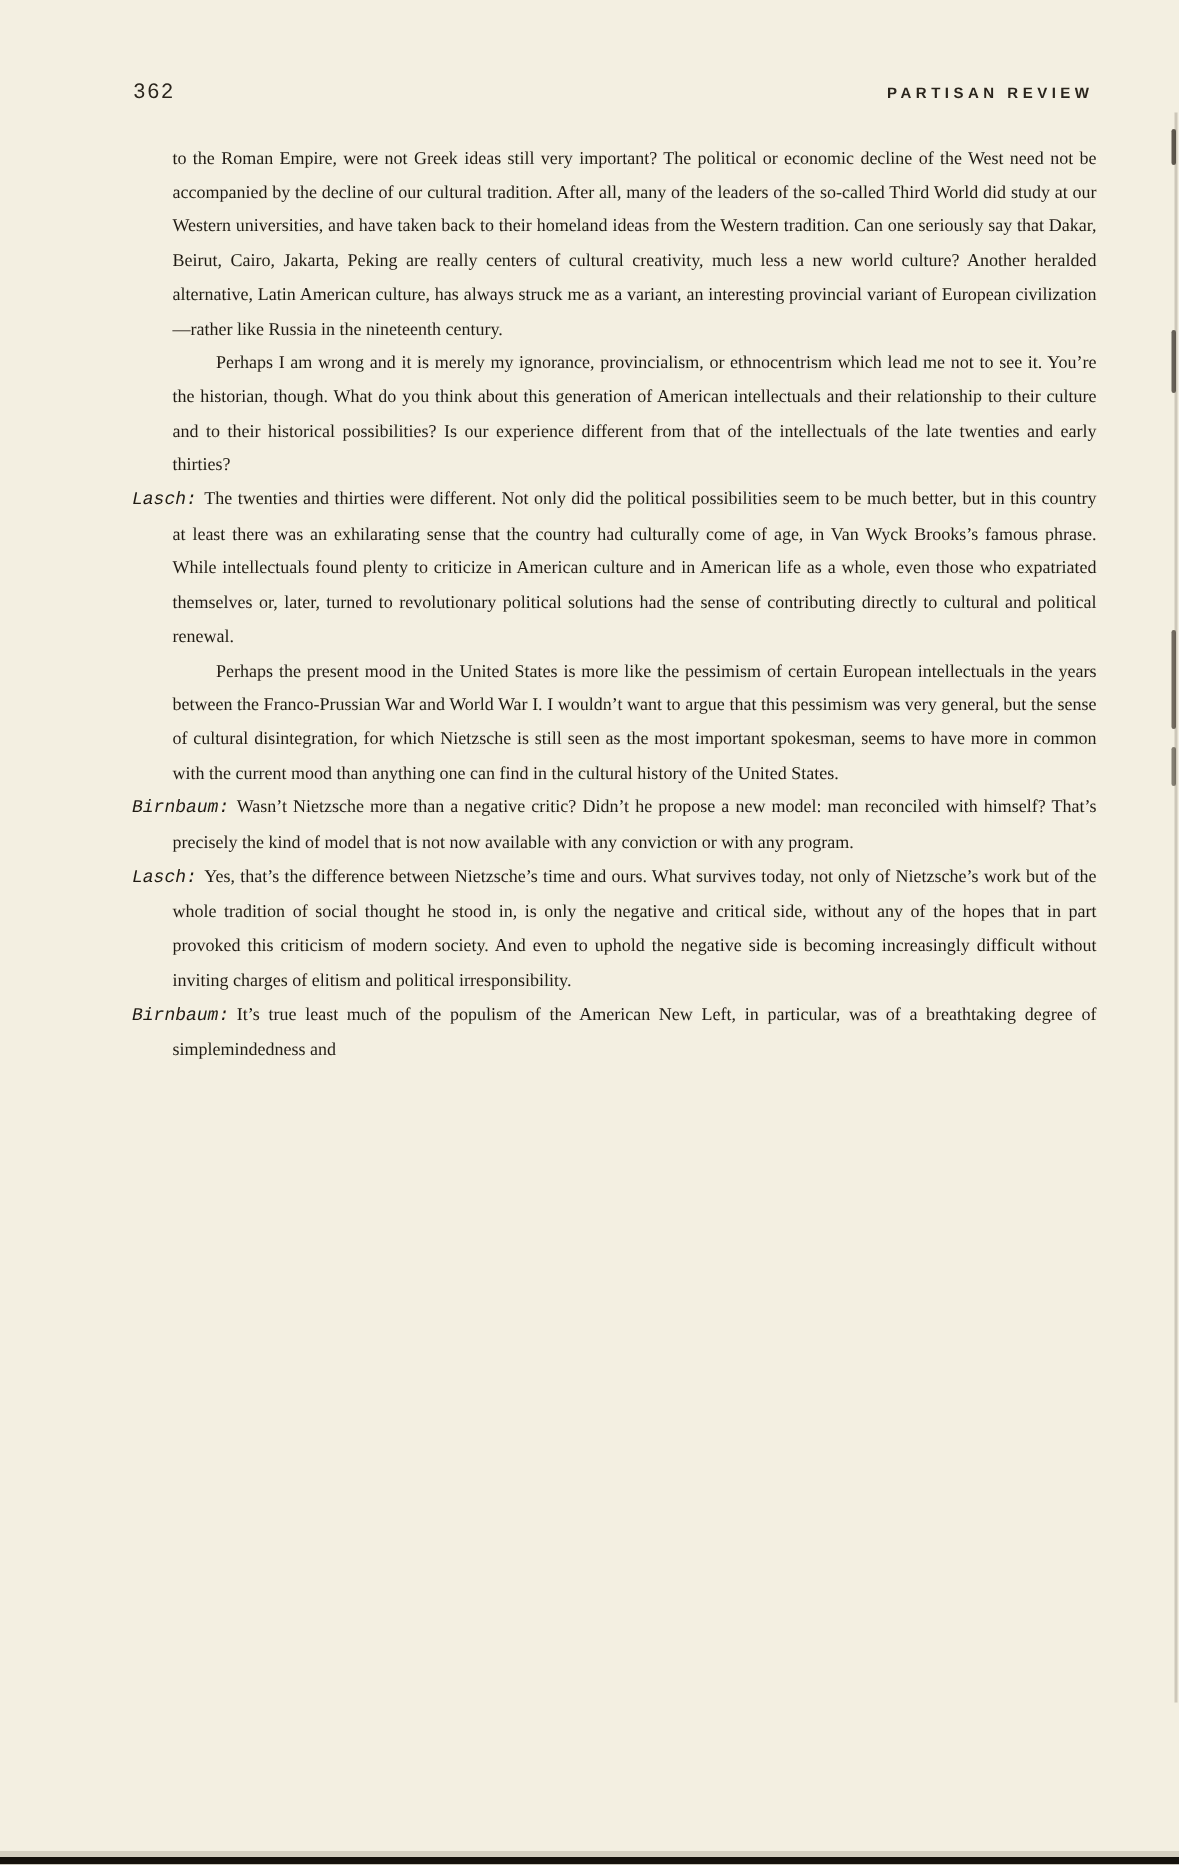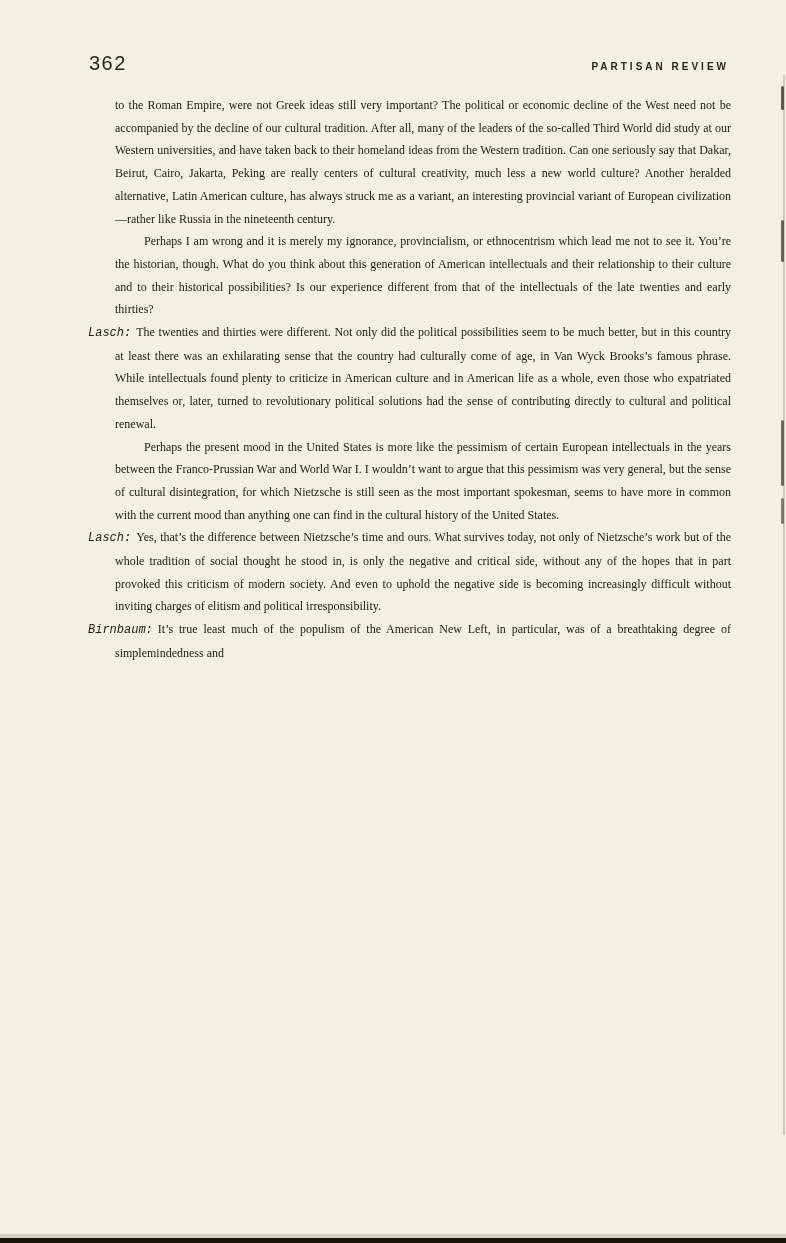--- a/index.html
+++ b/index.html
@@ -23,21 +23,21 @@
     top: 52px;
     left: 89px;
     right: 57px;
     display: flex;
     justify-content: space-between;
     align-items: baseline;
     font-family: "Liberation Sans", sans-serif;
     color: #2a251d;
   }
   .page-number {
-    font-size: 20px;
+    font-size: 14px;
     letter-spacing: 1.5px;
     font-weight: 500;
   }
   .journal-title {
     font-size: 10px;
     letter-spacing: 3px;
     font-weight: 600;
   }
   
   .text-block {
@@ -97,20 +97,21 @@
   <div class="text-block">
 
     <p class="para"><span>to the Roman Empire, were not Greek ideas still very important? The political or economic decline of the West need not be accompanied by the decline of our cultural tradition. After all, many of the leaders of the so-called Third World did study at our Western universities, and have taken back to their homeland ideas from the Western tradition. Can one seriously say that Dakar, Beirut, Cairo, Jakarta, Peking are really centers of cultural creativity, much less a new world culture? Another heralded alternative, Latin American culture, has always struck me as a variant, an interesting provincial variant of European civilization—rather like Russia in the nineteenth century.</span></p>
 
     <p class="para indent"><span>Perhaps I am wrong and it is merely my ignorance, provincialism, or ethnocentrism which lead me not to see it. You’re the historian, though. What do you think about this generation of American intellectuals and their relationship to their culture and to their historical possibilities? Is our experience different from that of the intellectuals of the late twenties and early thirties?</span></p>
 
     <p class="para hang"><span class="speaker">Lasch:</span><span>The twenties and thirties were different. Not only did the political possibilities seem to be much better, but in this country at least there was an exhilarating sense that the country had culturally come of age, in Van Wyck Brooks’s famous phrase. While intellectuals found plenty to criticize in American culture and in American life as a whole, even those who expatriated themselves or, later, turned to revolutionary political solutions had the sense of contributing directly to cultural and political renewal.</span></p>
 
     <p class="para indent"><span>Perhaps the present mood in the United States is more like the pessimism of certain European intellectuals in the years between the Franco-Prussian War and World War I. I wouldn’t want to argue that this pessimism was very general, but the sense of cultural disintegration, for which Nietzsche is still seen as the most important spokesman, seems to have more in common with the current mood than anything one can find in the cultural history of the United States.</span></p>
 
+    <p class="para hang"><span class="speaker">Birnbaum:</span><span>Wasn’t Nietzsche more than a negative critic? Didn’t he propose a new model: man reconciled with himself? That’s precisely the kind of model that is not now available with any conviction or with any program.</span></p>
 
     <p class="para hang"><span class="speaker">Lasch:</span><span>Yes, that’s the difference between Nietzsche’s time and ours. What survives today, not only of Nietzsche’s work but of the whole tradition of social thought he stood in, is only the negative and critical side, without any of the hopes that in part provoked this criticism of modern society. And even to uphold the negative side is becoming increasingly difficult without inviting charges of elitism and political irresponsibility.</span></p>
 
     <p class="para hang"><span class="speaker">Birnbaum:</span><span>It’s true least much of the populism of the American New Left, in particular, was of a breathtaking degree of simplemindedness and</span></p>
 
   </div>
 
   <div class="artifact edge-line-right"></div>
   <div class="artifact edge-dash-1"></div>
   <div class="artifact edge-dash-2"></div>

